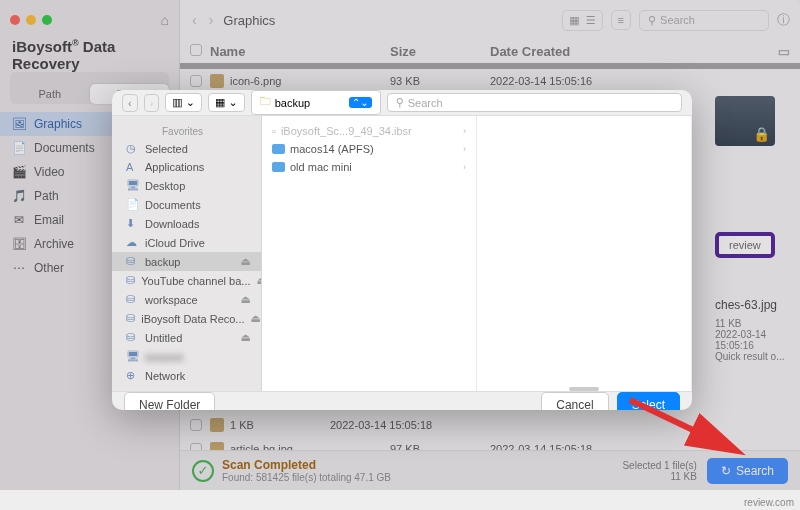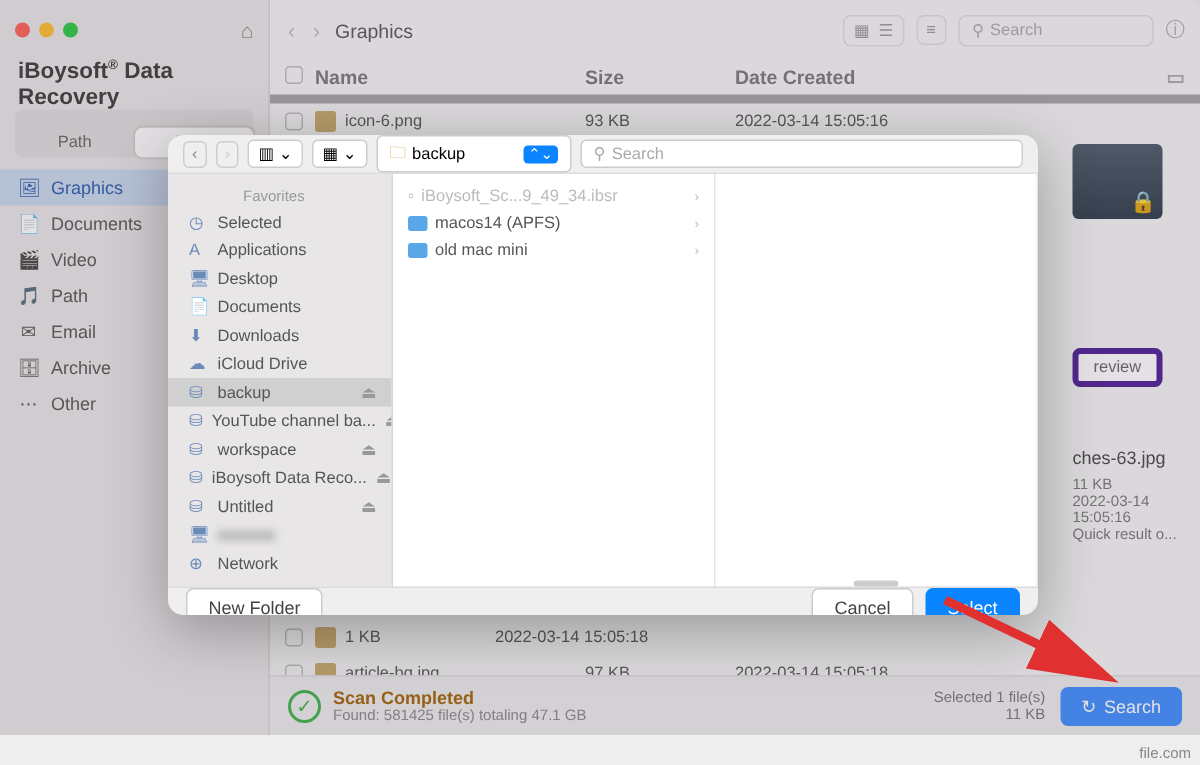--- a/index.html
+++ b/index.html
@@ -322,13 +322,13 @@
   <svg class="arrow" viewBox="0 0 140 80">
     <defs>
         <marker id="ah" markerWidth="10" markerHeight="10" refX="8" refY="3" orient="auto">
           <polygon points="0 0, 10 3, 0 6" fill="#e03030"></polygon>
         </marker>
       </defs>
     <line x1="10" y1="10" x2="115" y2="60" stroke="#e03030" stroke-width="6" marker-end="url(#ah)"></line>
   </svg>
 </div>
 
-<div class="watermark">file.com</div>
+<div class="watermark">review.com</div>
 
 </body></html>

